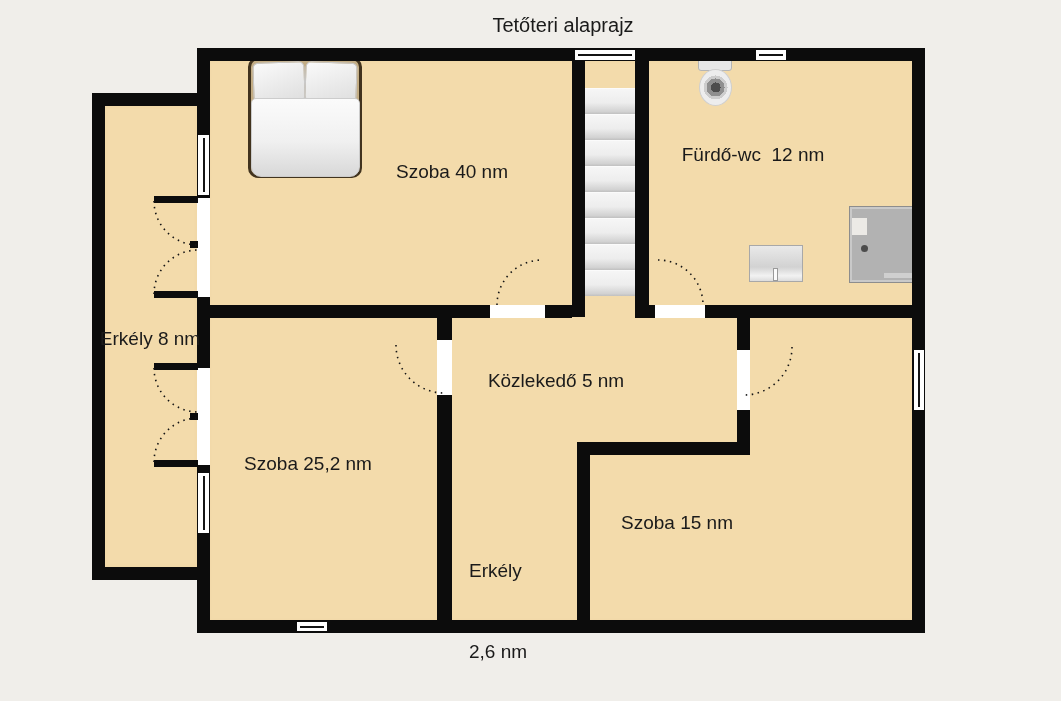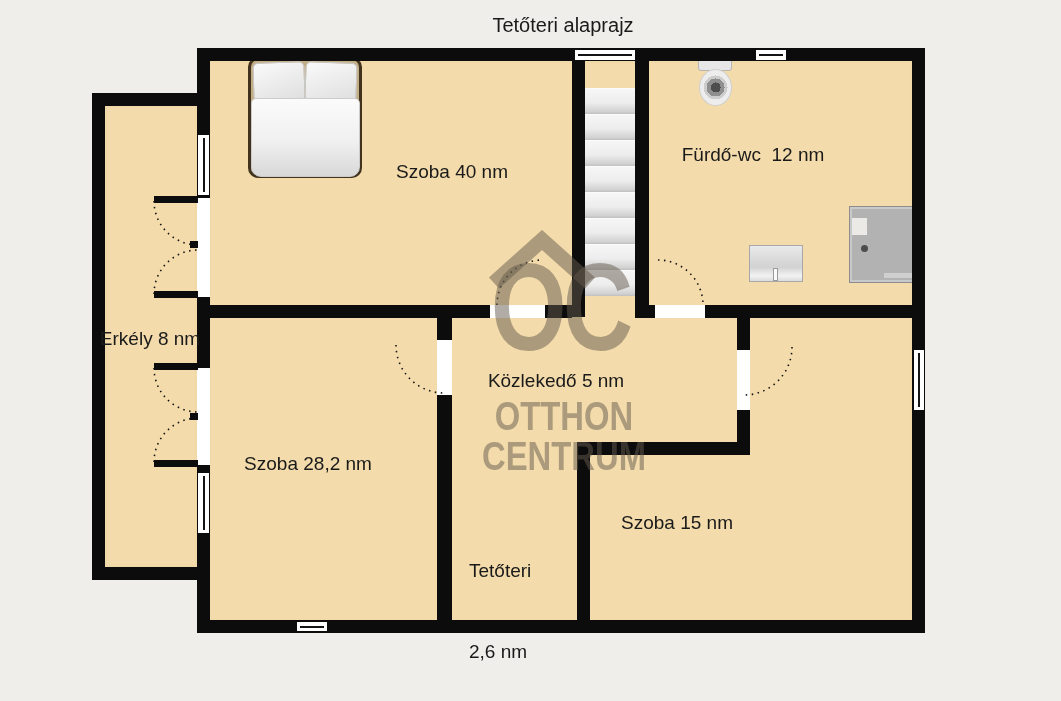--- a/index.html
+++ b/index.html
@@ -142,33 +142,25 @@
       <path d="M122,294 A44,44 0 0 1 166,250"></path>
       <path d="M122,368 A44,44 0 0 0 166,412"></path>
       <path d="M122,462 A44,44 0 0 1 166,418"></path>
       <path d="M465,305 A45,45 0 0 1 510,260"></path>
       <path d="M626,260 A45,45 0 0 1 671,305"></path>
       <path d="M364,345 A48,48 0 0 0 412,393"></path>
       <path d="M760,347 A48,48 0 0 1 712,395"></path>
     </g>
   </svg>
 
-  <div id="watermark">
-    <svg width="190" height="250" viewBox="0 0 190 250">
-      <path d="M22,53 L70,10 L118,53" fill="none" stroke="rgba(99,90,76,.5)" stroke-width="15"></path>
-    </svg>
-    <div id="wm-oc">OC</div>
-    <div id="wm-otthon">OTTHON</div>
-    <div id="wm-centrum">CENTRUM</div>
-  </div>
 
   <div class="lbl" style="left:420px;top:172px;">Szoba 40 nm</div>
   <div class="lbl" style="left:721px;top:155px;">Fürdő-wc  12 nm</div>
   <div class="lbl" style="left:118px;top:339px;">Erkély 8 nm</div>
-  <div class="lbl" style="left:276px;top:464px;">Szoba 28,2 nm</div>
+  <div class="lbl" style="left:276px;top:464px;">Szoba 25,2 nm</div>
   <div class="lbl" style="left:524px;top:381px;">Közlekedő 5 nm</div>
   <div id="lbl-gardrob">
-    <div>Tetőteri</div>
+    <div>Erkély</div>
     <div>2,6 nm</div>
   </div>
   <div class="lbl" style="left:645px;top:523px;text-align:right;">Szoba 15 nm</div>
 
 </div>
 
 </body></html>

